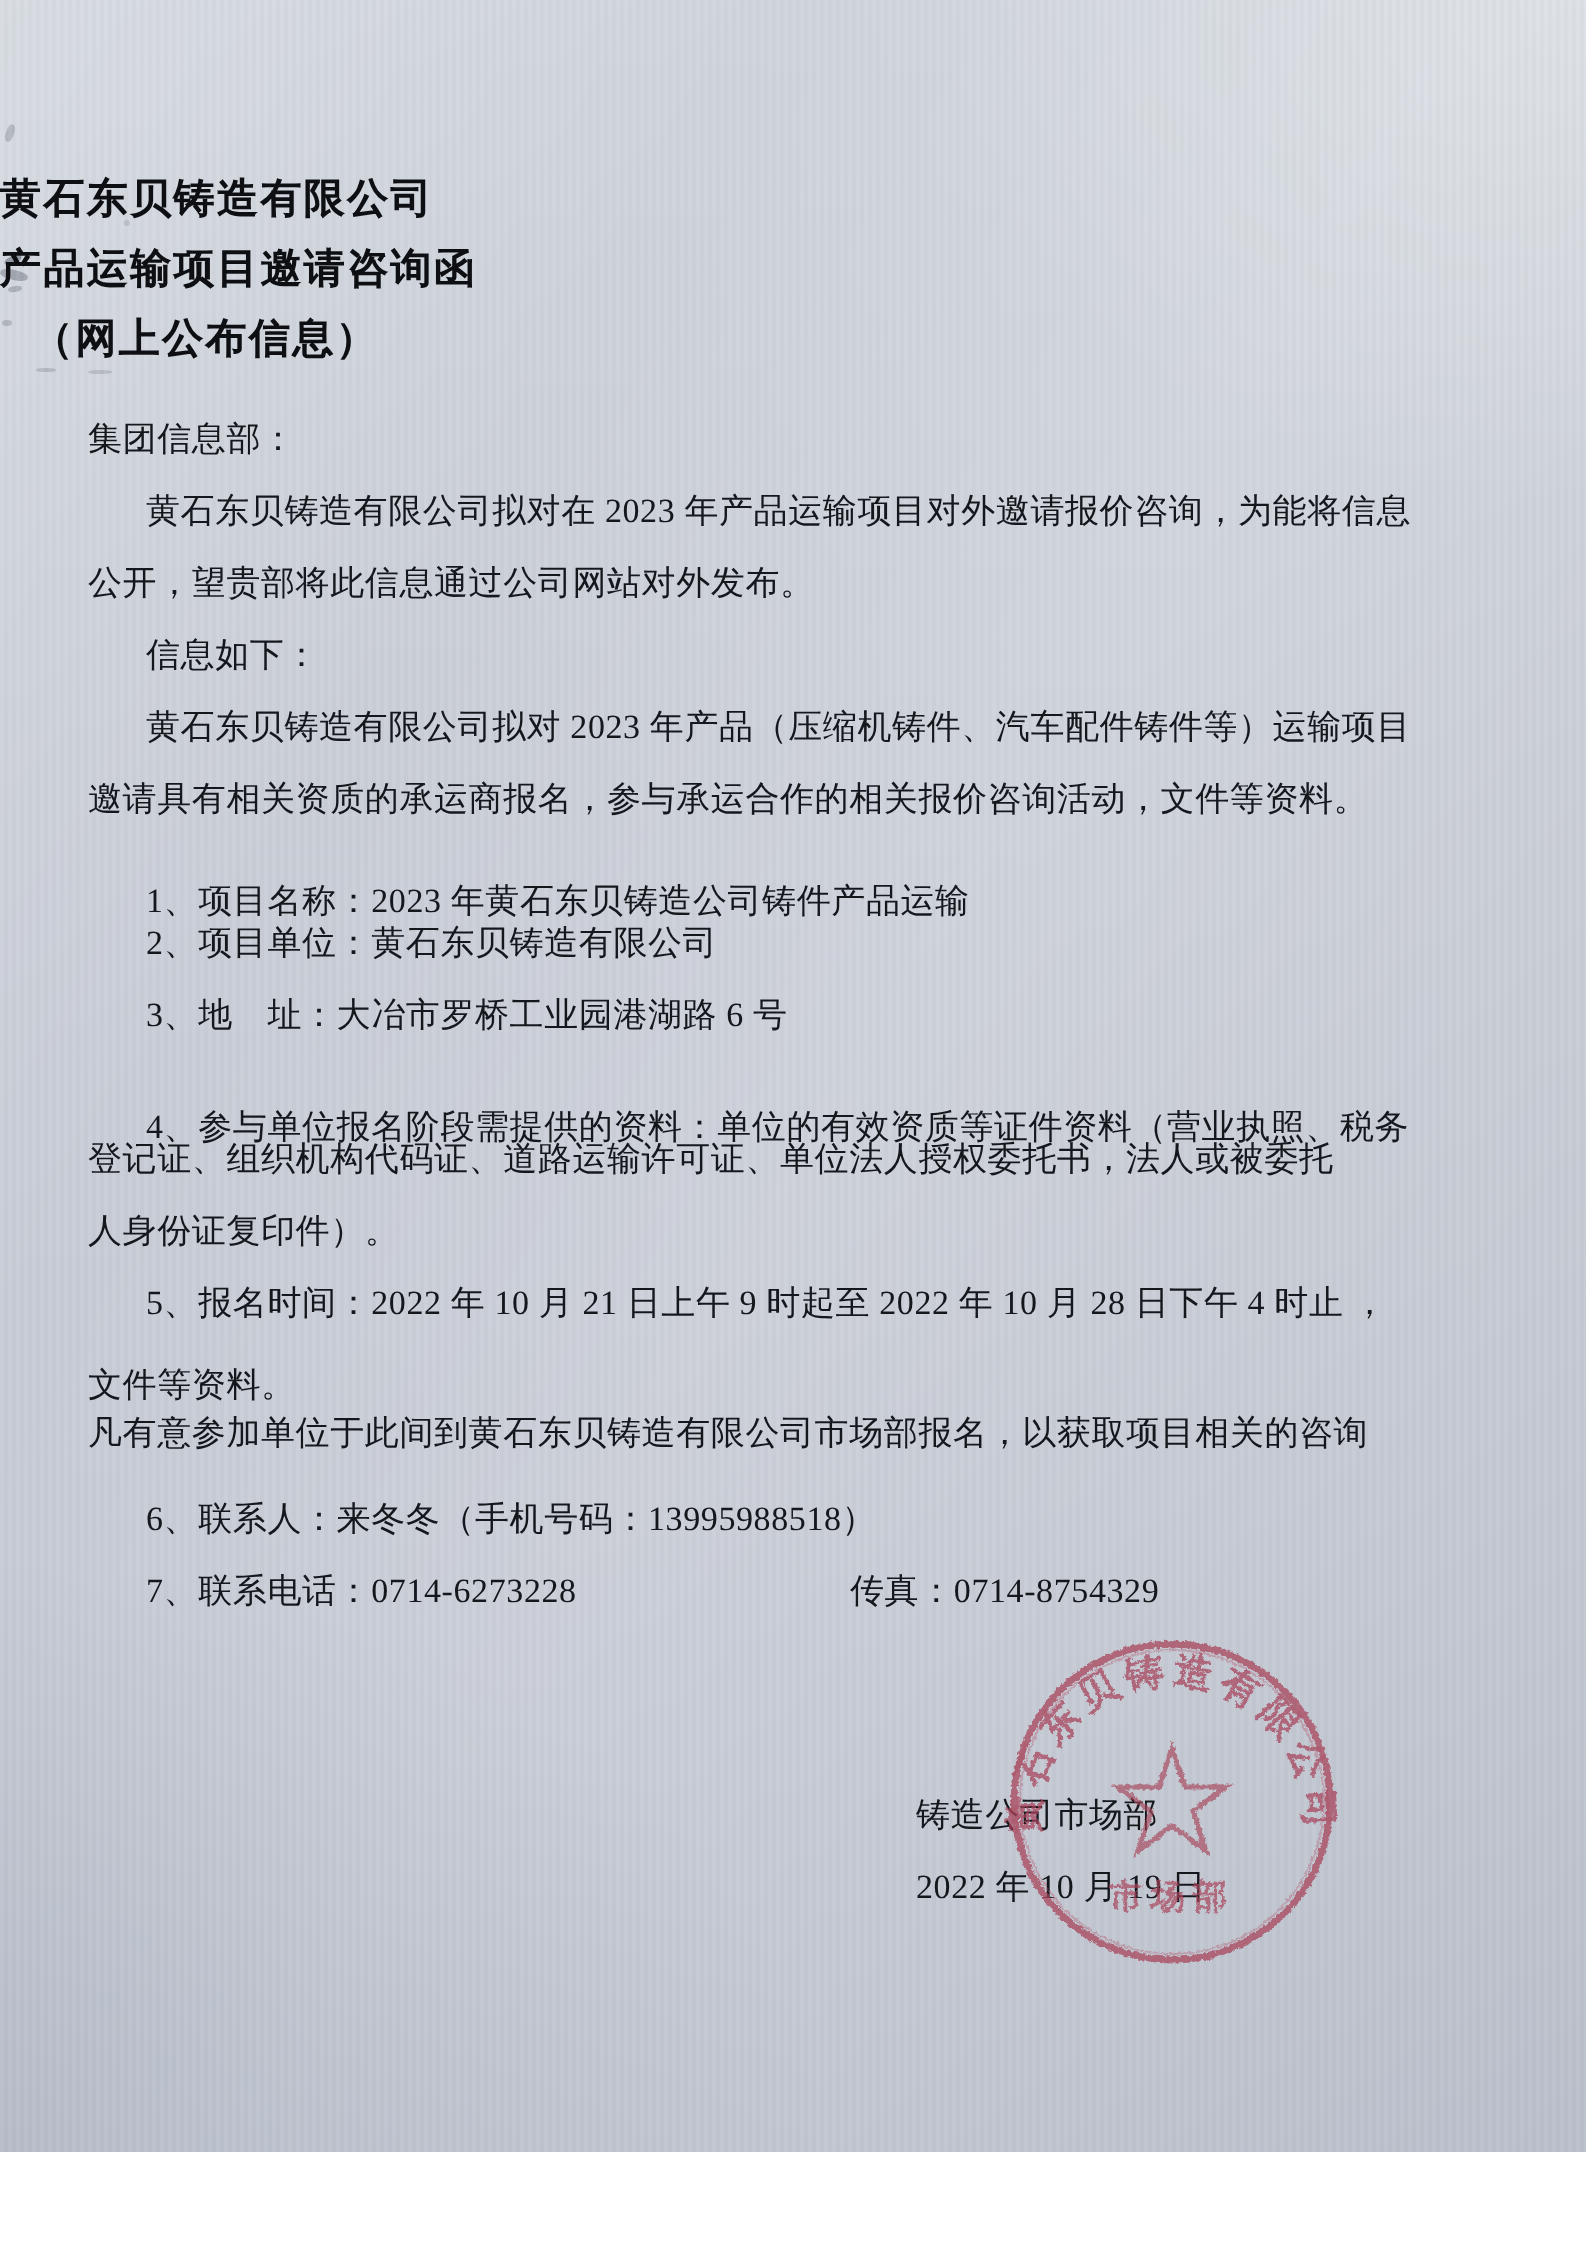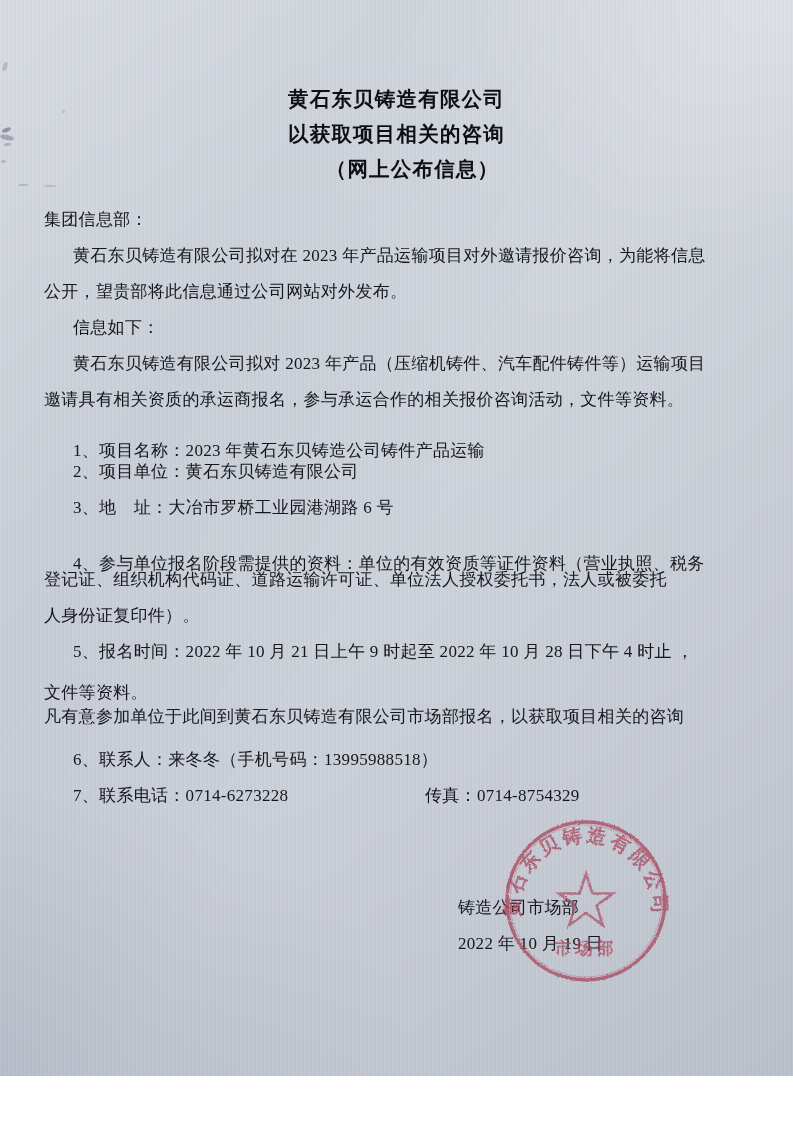--- a/index.html
+++ b/index.html
@@ -64,21 +64,21 @@
   .sm3 { left: 4px;  top: 143px; width: 7px;  height: 3px;  transform: rotate(-8deg); opacity:.6; }
   .sm4 { left: 1px;  top: 160px; width: 5px;  height: 3px;  opacity:.5; }
   .sm5 { left: 18px; top: 184px; width: 10px; height: 2px;  opacity:.45; }
   .sm6 { left: 44px; top: 185px; width: 12px; height: 2px;  opacity:.4; }
   .sm7 { left: 3px;  top: 62px;  width: 4px;  height: 9px;  transform: rotate(18deg); opacity:.5; }
   .sm8 { left: 62px; top: 110px; width: 3px;  height: 3px;  opacity:.35; }
 
   .title {
     position: absolute;
     width: 793px;
-    text-align: center;
+    text-align: left;
     font-size: 20.5px;
     font-weight: bold;
     color: #0d0f13;
     letter-spacing: 1.2px;
     white-space: pre;
   }
   #title1 { top: 85px; }
   #title2 { top: 120px; }
   #title3 { top: 155px; padding-left: 16px; }
 
@@ -124,21 +124,21 @@
   <div class="smudge sm2"></div>
   <div class="smudge sm3"></div>
   <div class="smudge sm4"></div>
   <div class="smudge sm5"></div>
   <div class="smudge sm6"></div>
   <div class="smudge sm7"></div>
   <div class="smudge sm8"></div>
 </div>
 
 <div class="title" id="title1">黄石东贝铸造有限公司</div>
-<div class="title" id="title2">以获取项目相关的咨询</div>
+<div class="title" id="title2">产品运输项目邀请咨询函</div>
 <div class="title" id="title3">（网上公布信息）</div>
 
 <div class="body-line flush" style="top:208px;">集团信息部：</div>
 
 <div class="body-line indent" style="top:244px;">黄石东贝铸造有限公司拟对在 2023 年产品运输项目对外邀请报价咨询，为能将信息</div>
 <div class="body-line flush" style="top:280px;">公开，望贵部将此信息通过公司网站对外发布。</div>
 
 <div class="body-line indent" style="top:316px;">信息如下：</div>
 
 <div class="body-line indent" style="top:352px;">黄石东贝铸造有限公司拟对 2023 年产品（压缩机铸件、汽车配件铸件等）运输项目</div>

